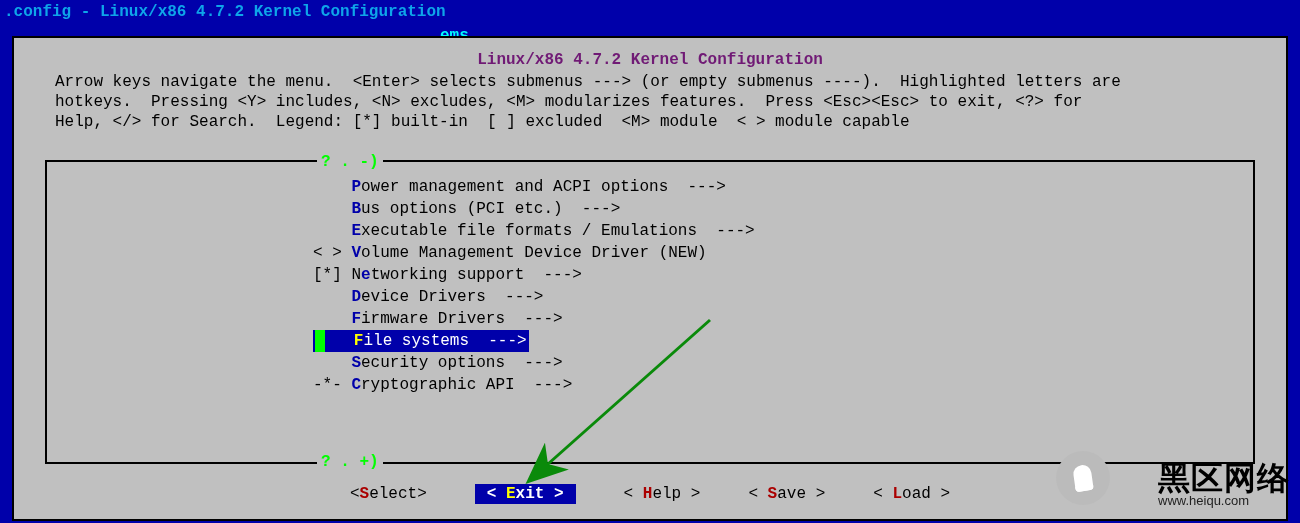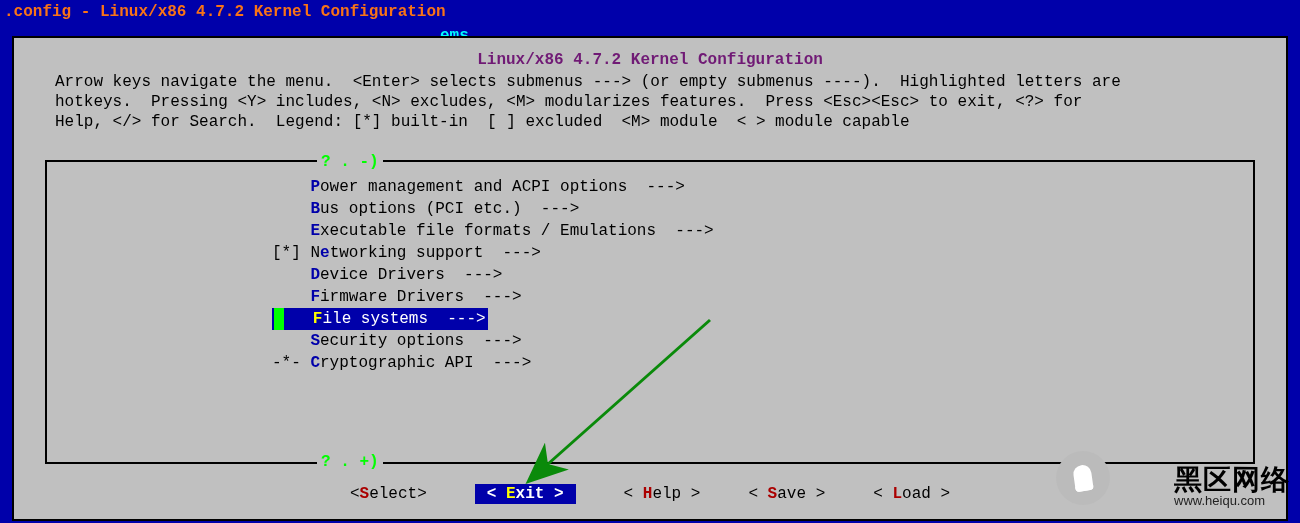--- a/index.html
+++ b/index.html
@@ -14,21 +14,21 @@
     height: 523px;
     overflow: hidden;
     position: relative;
   }
   .term {
     position: relative;
     width: 1300px;
     height: 523px;
   }
   .titlebar {
-    color: #f97316;
+    color: #0ea5e9;
     font-weight: bold;
     padding: 2px 0 0 4px;
     white-space: pre;
   }
   .outer-frame {
     position: absolute;
     left: 12px;
     right: 12px;
     top: 36px;
     bottom: 2px;
@@ -99,20 +99,21 @@
   }
   .menu {
     position: absolute;
     left: 225px;
     top: 14px;
   }
   .row {
     white-space: pre;
     height: 22px;
     line-height:22px;
+    margin-left:41px;
   }
   .hotkey { color: #0000aa; font-weight: bold; }
   .sel-row {
     background: #0000aa;
     color: #fff;
     display: inline-block;
     padding: 0 2px;
   }
   .sel-row .hotkey { color: #ffff00; }
   .sel-marker {
@@ -166,21 +167,21 @@
   .watermark-text {
     position:absolute;
     right: 10px;
     bottom: 16px;
     color:#000;
     font-family: "Arial Black", sans-serif;
     z-index:20;
     text-align:left;
     line-height:1;
   }
-  .watermark-text .cn { font-size:28px; font-weight:900; letter-spacing:1px; }
+  .watermark-text .cn { font-size:32px; font-weight:900; letter-spacing:1px; }
   .watermark-text .url { font-size:13px; font-family: Arial,sans-serif; color:#222; }
 </style>
 </head>
 <body>
 <div class="term">
 
 <div class="titlebar">.config - Linux/x86 4.7.2 Kernel Configuration</div>
 
 <div class="ems">ems</div>
 
@@ -192,20 +193,21 @@
 hotkeys.  Pressing &lt;Y&gt; includes, &lt;N&gt; excludes, &lt;M&gt; modularizes features.  Press &lt;Esc&gt;&lt;Esc&gt; to exit, &lt;?&gt; for
 Help, &lt;/&gt; for Search.  Legend: [*] built-in  [ ] excluded  &lt;M&gt; module  &lt; &gt; module capable</div>
 
 <div class="menu-frame">
   <div class="scroll-up">? . -)</div>
   <div class="scroll-down">? . +)</div>
   <div class="menu" id="menu">
         <div class="row">    <span class="hotkey">P</span>ower management and ACPI options  ---&gt;</div>
         <div class="row">    <span class="hotkey">B</span>us options (PCI etc.)  ---&gt;</div>
         <div class="row">    <span class="hotkey">E</span>xecutable file formats / Emulations  ---&gt;</div>
+        <div class="row">&lt; &gt; <span class="hotkey">V</span>olume Management Device Driver (NEW)</div>
         <div class="row">[*] N<span class="hotkey">e</span>tworking support  ---&gt;</div>
         <div class="row">    <span class="hotkey">D</span>evice Drivers  ---&gt;</div>
         <div class="row">    <span class="hotkey">F</span>irmware Drivers  ---&gt;</div>
         <div class="row"><span></span><span class="sel-row"><span class="sel-marker"> </span>   <span class="hotkey">F</span>ile systems  ---&gt;</span></div>
         <div class="row">    <span class="hotkey">S</span>ecurity options  ---&gt;</div>
         <div class="row">-*- <span class="hotkey">C</span>ryptographic API  ---&gt;</div>
       </div>
 </div>
 
 <div class="buttons" id="buttons"><span class="btn">&lt;<span class="hot">S</span>elect&gt;</span><span class="btn sel">&lt; <span class="hot">E</span>xit &gt;</span><span class="btn">&lt; <span class="hot">H</span>elp &gt;</span><span class="btn">&lt; <span class="hot">S</span>ave &gt;</span><span class="btn">&lt; <span class="hot">L</span>oad &gt;</span></div>

